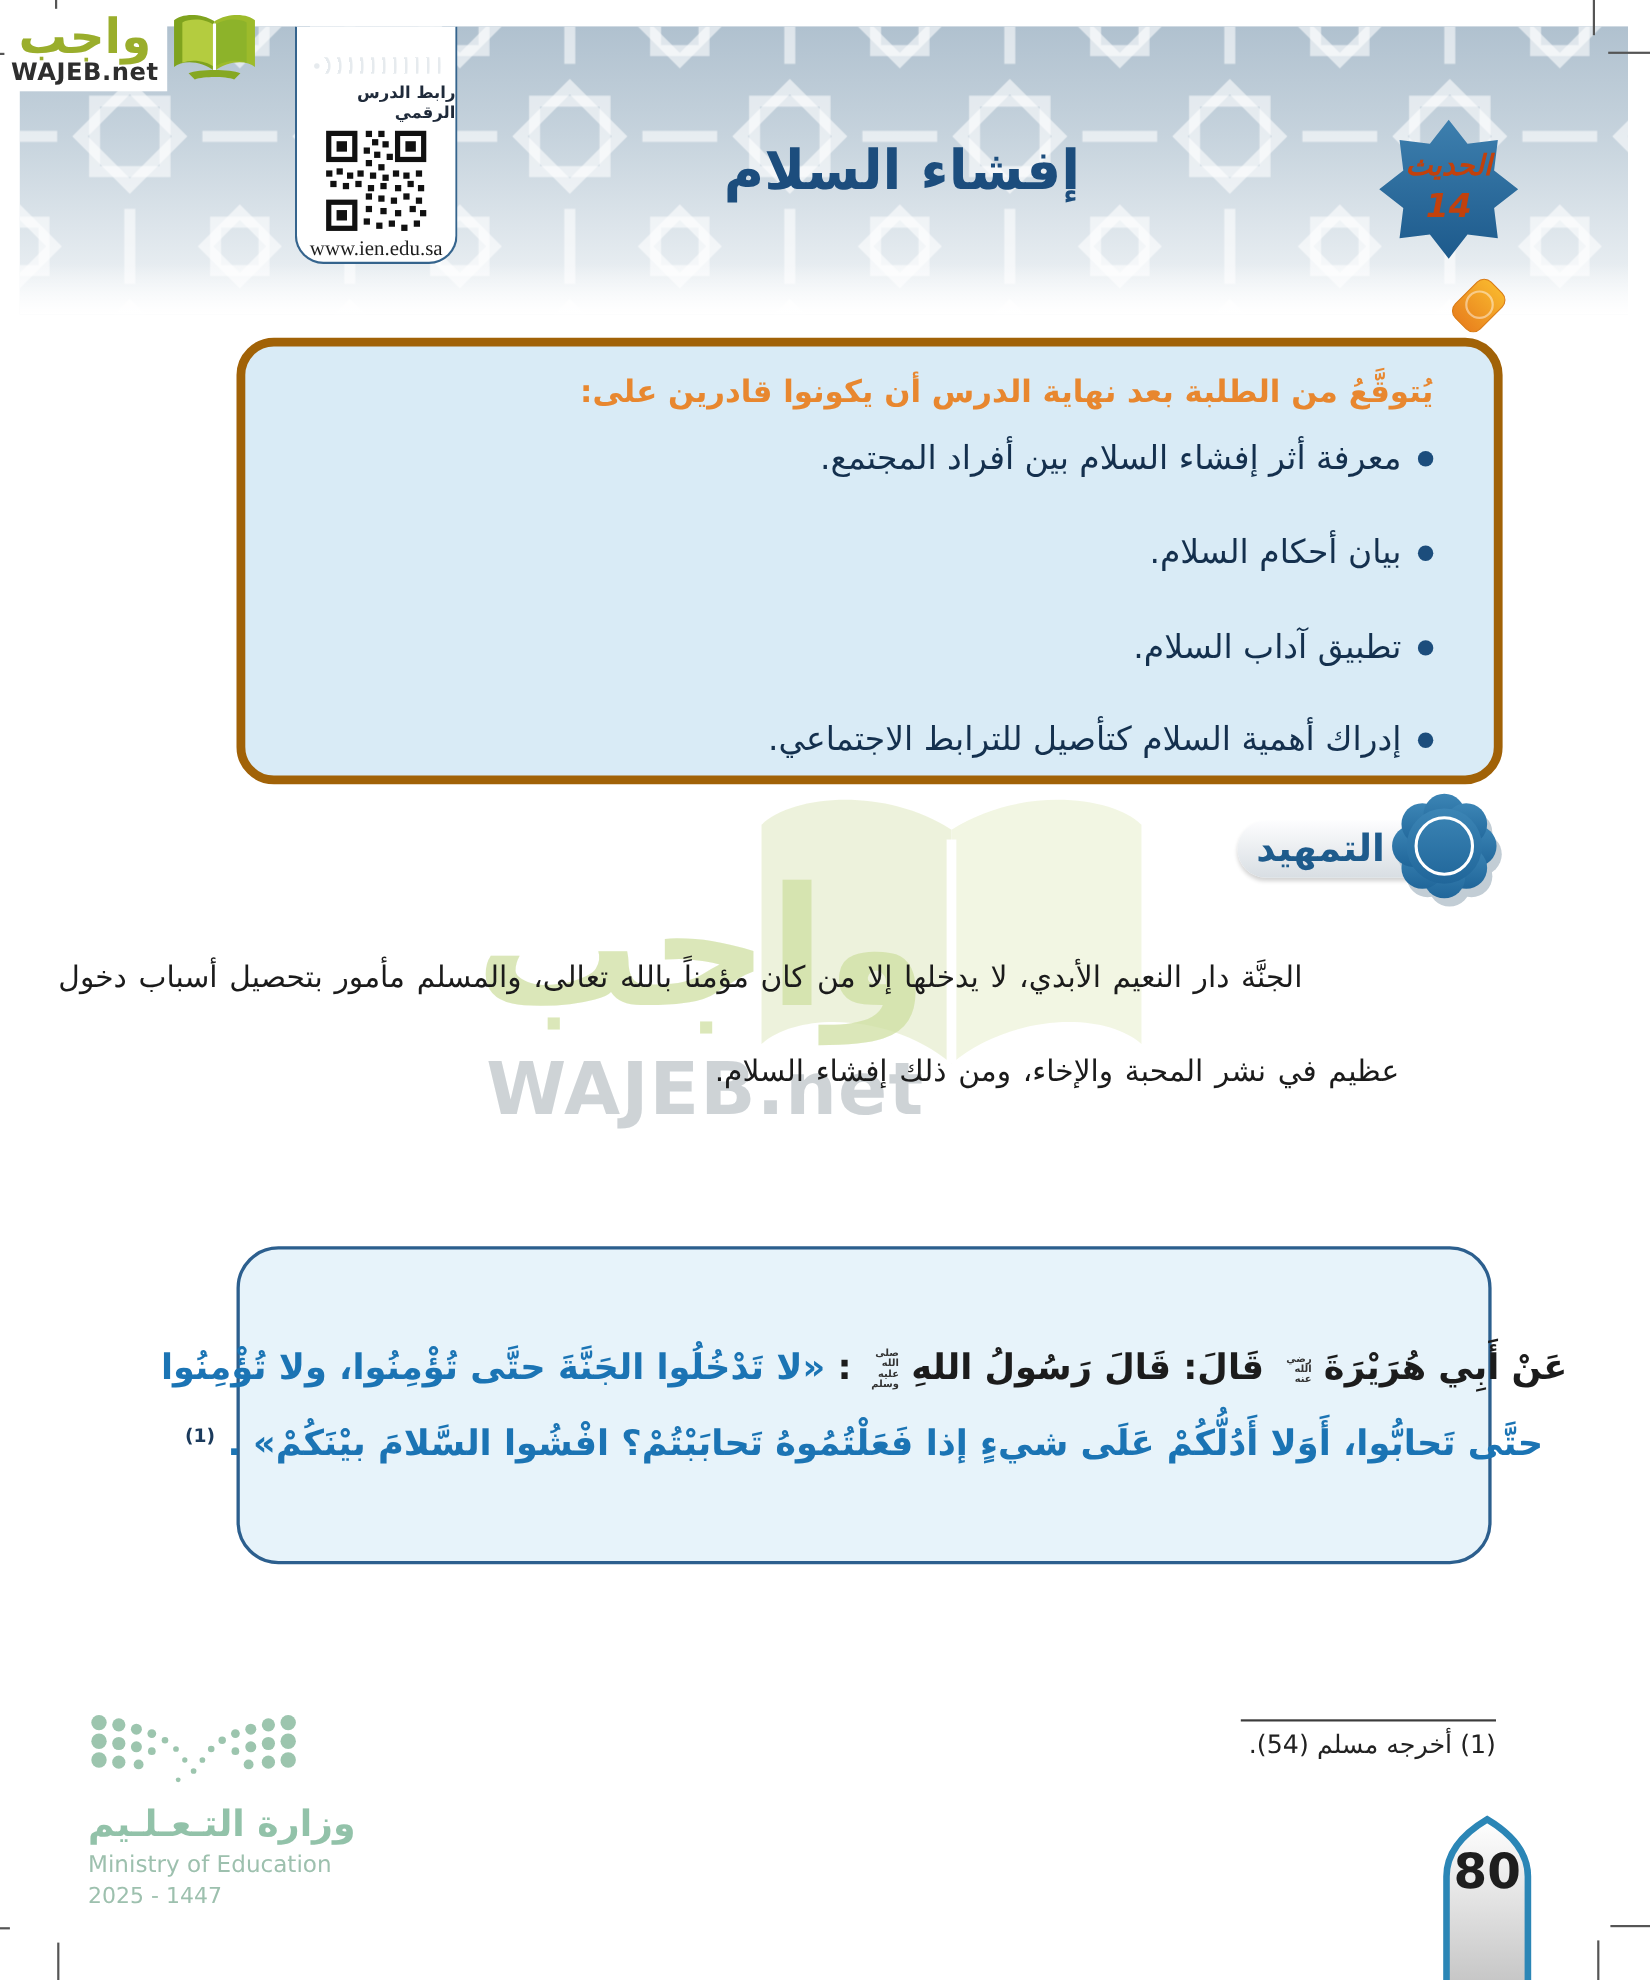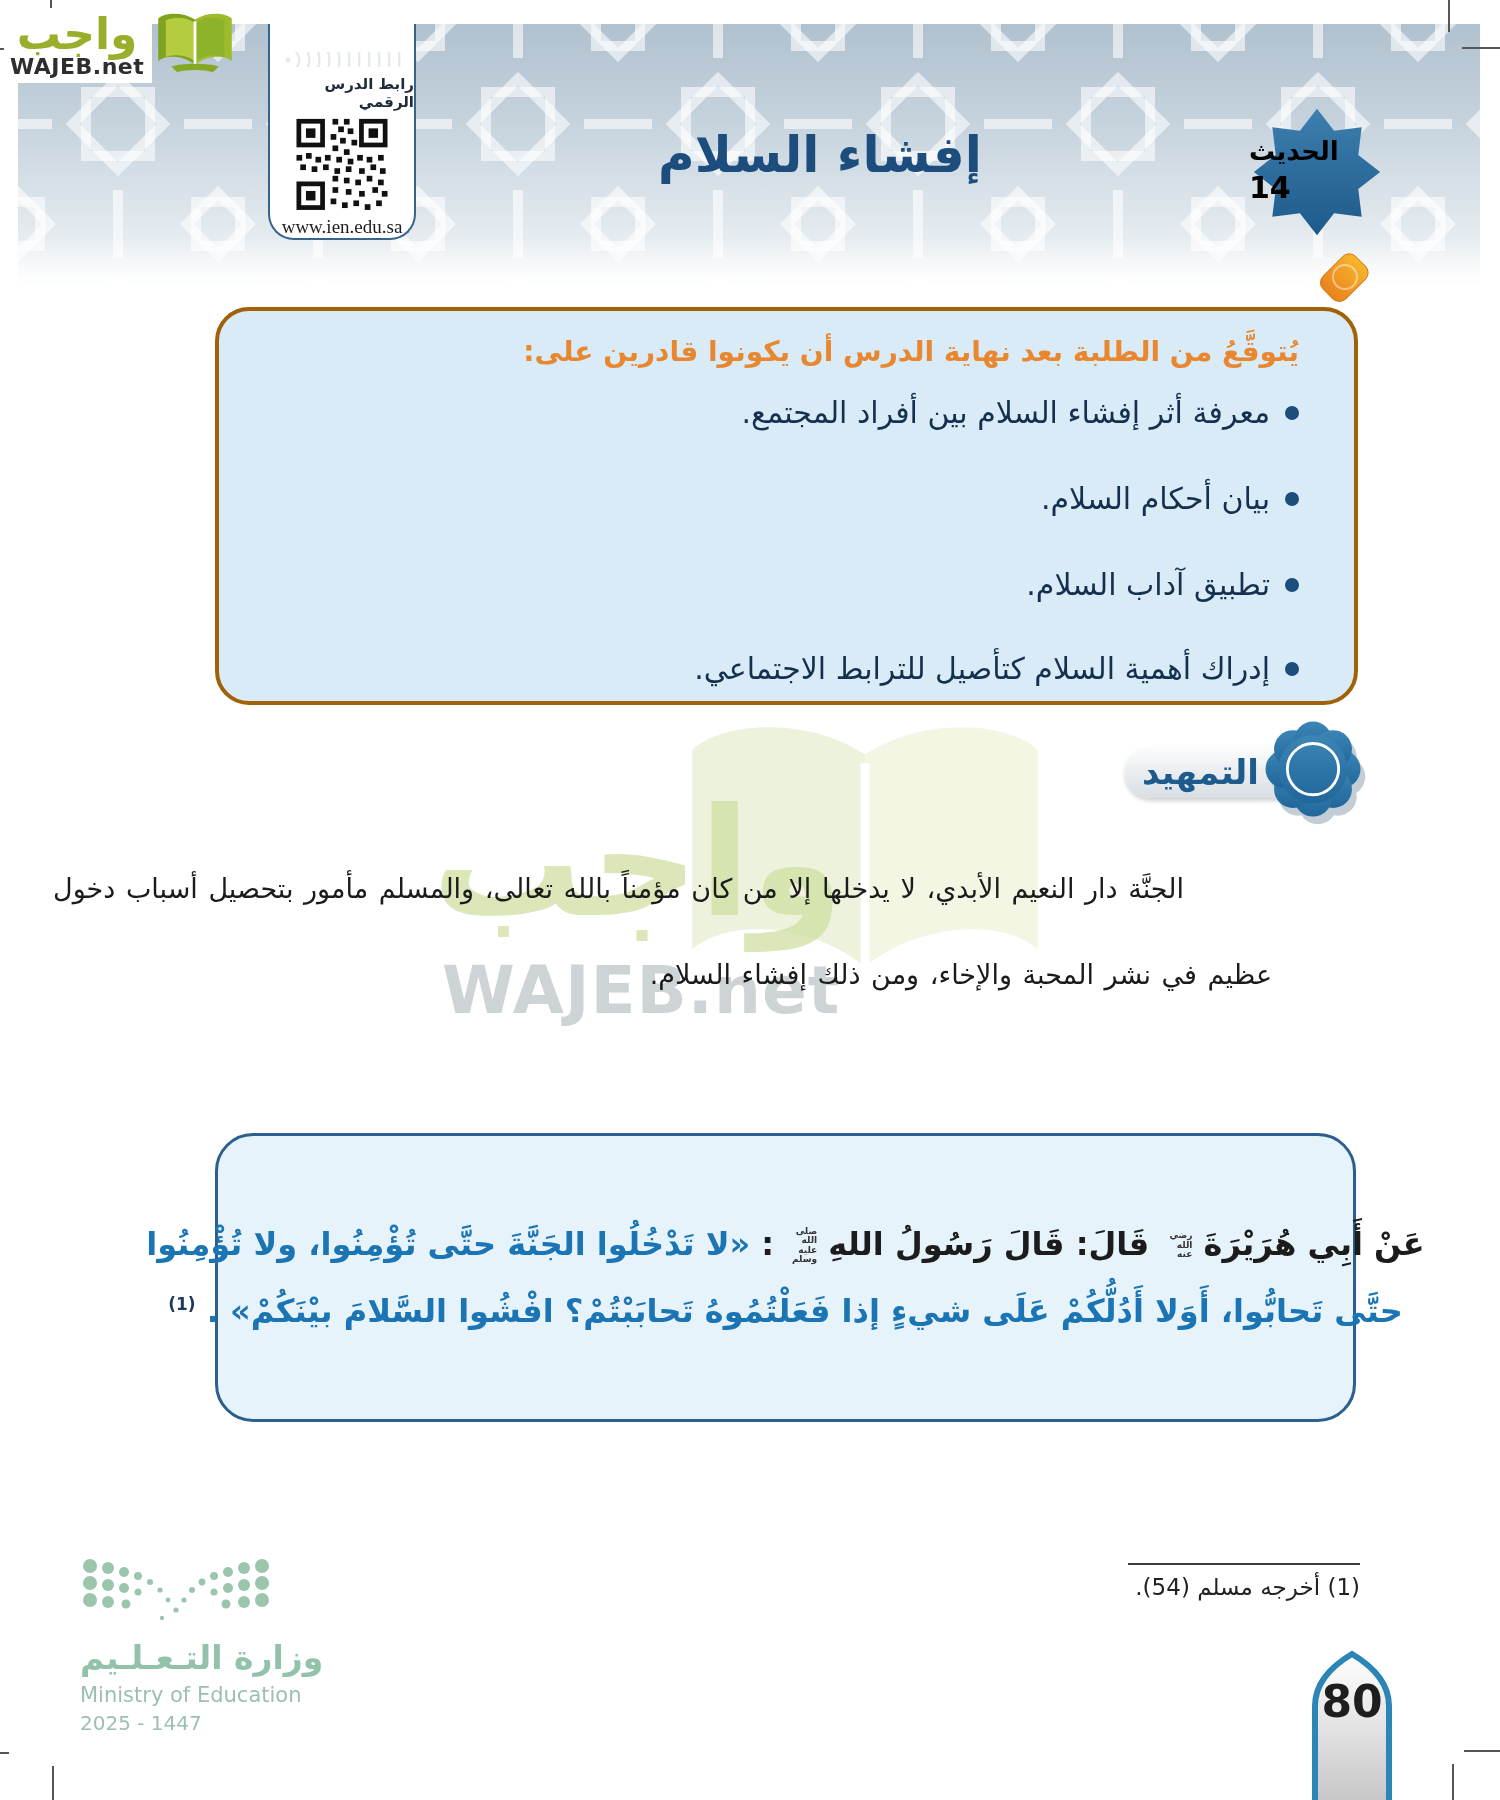--- a/index.html
+++ b/index.html
@@ -25,26 +25,26 @@
         display:flex;flex-direction:column;align-items:center;}
   .qr-deco{width:120px;height:16px;margin-top:28px;opacity:.5;
         background:repeating-radial-gradient(circle at 6px 8px,#cdd6dd 0 2px,transparent 3px 10px);}
   .qr-label{font-size:15px;font-weight:bold;color:#1f2a3a;margin-top:8px;direction:rtl;}
   .qr-url{font-family:"Liberation Serif","DejaVu Serif",serif;font-size:19px;color:#1d1d1d;margin-top:4px;}
   
   .title{position:absolute;left:540px;top:126px;width:560px;text-align:center;z-index:7;
         font-size:50px;font-weight:bold;color:#1c4d7d;direction:rtl;}
   
   .badge{position:absolute;left:1249px;top:104px;width:136px;height:136px;z-index:8;}
-  .badge .bt{position:absolute;width:100%;text-align:left;color:#000000;font-weight:bold;direction:rtl;}
+  .badge .bt{position:absolute;width:100%;text-align:center;color:#c2410c;font-weight:bold;direction:rtl;font-style:italic;}
   .badge .bt1{top:32px;font-size:26px;}
   .badge .bt2{top:66px;font-size:30px;}
   
   .objbox{position:absolute;left:215px;top:307px;width:1135px;height:390px;background:#d9ebf6;
-        border:4px solid #a16207;border-radius:34px;z-index:5;direction:rtl;}
+        border:8px solid #a16207;border-radius:34px;z-index:5;direction:rtl;}
   .objpill{position:absolute;left:1095px;top:247px;width:272px;height:57px;border:2px solid #e2954d;
         border-radius:30px;background:linear-gradient(180deg,#ffffff 0%,#e9edf0 100%);z-index:6;
         box-shadow:0 2px 3px rgba(0,0,0,.12);}
   .objpill .t{position:absolute;right:64px;top:8px;font-size:31px;font-weight:bold;color:#1d4c7b;direction:rtl;}
   .lantern{position:absolute;left:1318px;top:238px;z-index:7;}
   .objlead{position:absolute;right:55px;top:24px;font-size:28px;font-weight:bold;color:#e8872f;direction:rtl;}
   .objitem{position:absolute;right:55px;display:flex;direction:rtl;align-items:center;gap:15px;}
   .objitem .dot{width:14px;height:14px;border-radius:50%;background:#1c4d7c;flex:0 0 auto;}
   .objitem .it{font-size:30px;color:#14304e;}
   .oi1{top:84px;} .oi2{top:170px;align-items:center;} .oi3{top:256px;} .oi4{top:340px;}

